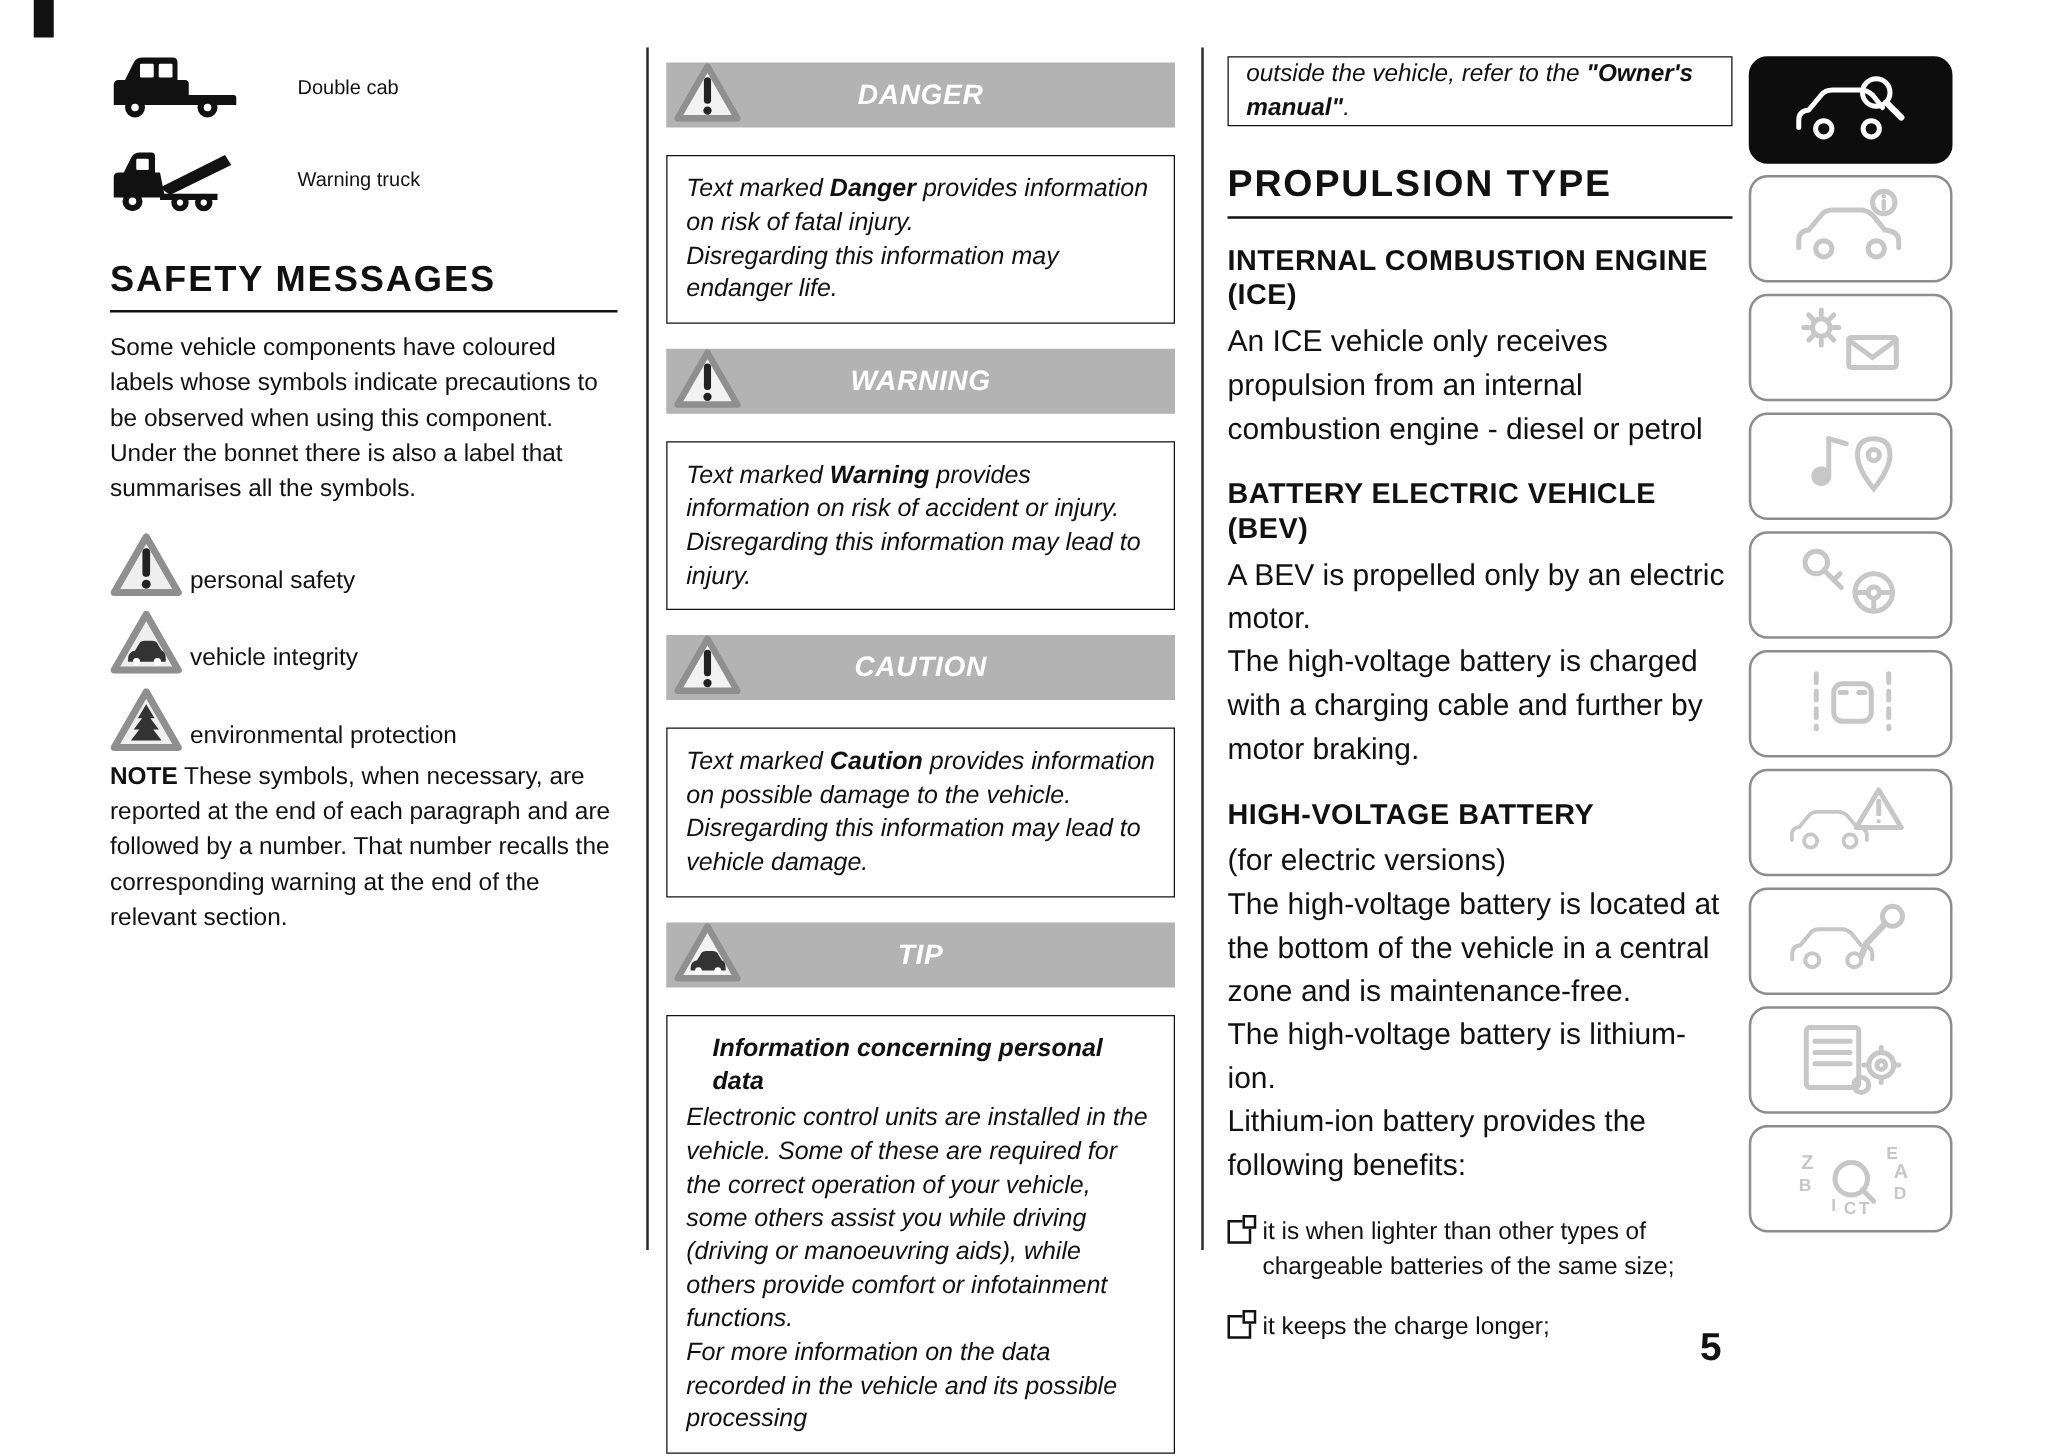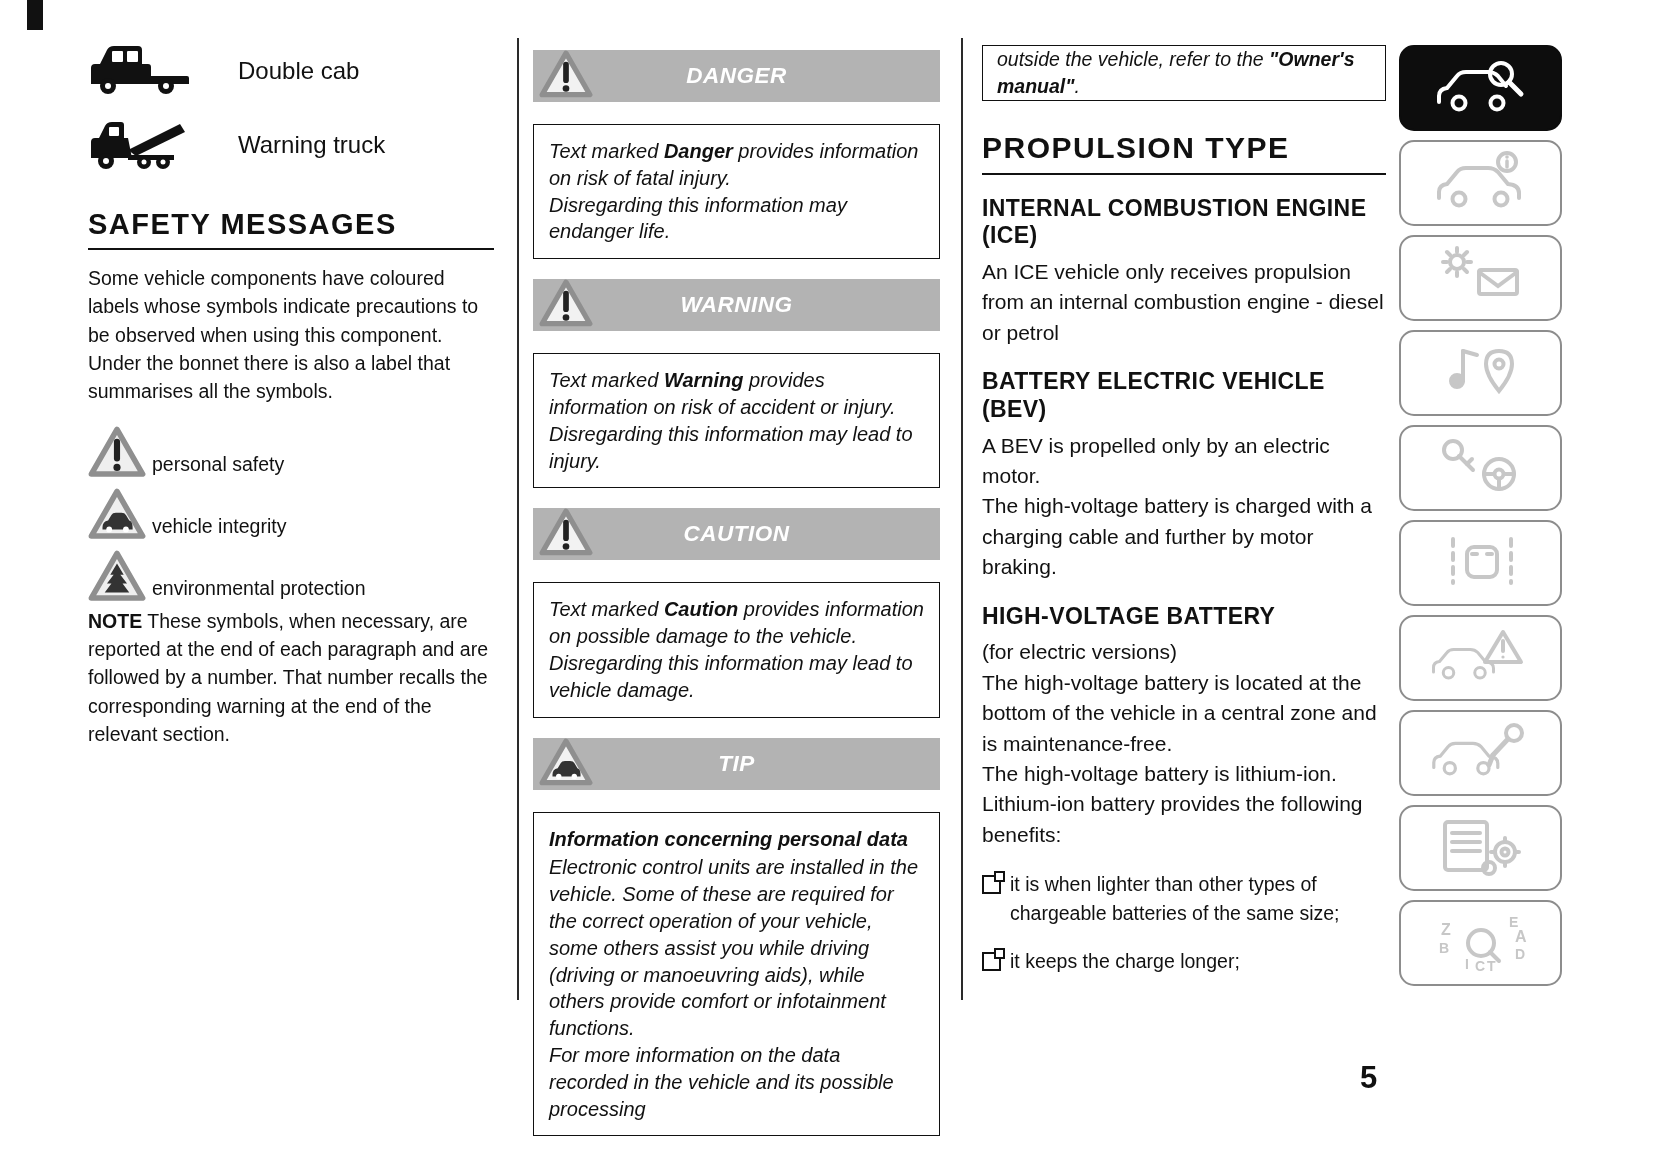--- a/index.html
+++ b/index.html
@@ -11,21 +11,21 @@
   
   .vline{position:absolute;top:38px;height:962px;width:2px;background:#2a2a2a;}
 
   
   .corner-mark{position:absolute;left:27px;top:0;width:16px;height:30px;background:#111;}
 
   
   .col-left{position:absolute;left:88px;top:42px;width:406px;}
   .vt-row{display:flex;align-items:center;margin-bottom:16px;}
   .vt-icon{width:104px;height:58px;flex:0 0 104px;margin-right:46px;}
-  .vt-label{font-size:24px;}
+  .vt-label{font-size:16px;}
   h1.sec{
     font-size:29px;font-weight:bold;letter-spacing:1.5px;margin:34px 0 0 0;
     padding-bottom:7px;border-bottom:2.5px solid #111;
   }
   .intro{font-size:19.5px;line-height:1.45;margin-top:14px;}
   .sym-row{display:flex;align-items:flex-end;margin-top:8px;}
   .sym-icon{width:58px;height:54px;margin-right:6px;flex:0 0 58px;}
   .sym-label{font-size:19.5px;padding-bottom:3px;}
   .note{font-size:19.5px;line-height:1.45;margin-top:4px;}
   .note b{font-weight:bold;}
@@ -37,34 +37,34 @@
     align-items:center;justify-content:center;margin-top:20px;
   }
   .nbar:first-child{margin-top:0;}
   .nbar .bar-icon{position:absolute;left:6px;top:-1px;width:54px;height:54px;}
   .nbar .ttl{color:#fff;font-weight:bold;font-style:italic;font-size:22.5px;letter-spacing:0.5px;}
   .nbox{
     border:1.5px solid #111;margin-top:22px;padding:13px 15px;
     font-style:italic;font-size:20px;line-height:1.34;
   }
   .kw{font-weight:bold;}
-  .tip-heading{font-weight:bold;margin-bottom:2px;}
+  .tip-heading{font-weight:bold;margin-bottom:2px;margin-left:21px;}
 
   
   .col-right{position:absolute;left:982px;top:45px;width:404px;}
   .cont-box{
     border:1.5px solid #111;padding:0 14px;font-style:italic;
     font-size:19.5px;line-height:1.38;
   }
   h1.prop{
     font-size:30px;font-weight:bold;letter-spacing:1.5px;margin:30px 0 0 0;
     padding-bottom:8px;border-bottom:2.5px solid #111;
   }
   h2.sub{font-size:23px;font-weight:bold;letter-spacing:0.4px;margin:20px 0 7px 0;line-height:1.2;}
-  .body-line{font-size:21px;line-height:1.45;}
+  .body-line{font-size:24px;line-height:1.45;}
   .bullet{display:flex;margin-top:20px;font-size:19.5px;line-height:1.45;}
   .bx{
     flex:0 0 15px;width:15px;height:15px;border:2.5px solid #111;margin:5px 9px 0 0;
     position:relative;background:#fff;
   }
   .bx::after{
     content:"";position:absolute;right:-6px;top:-6px;width:7px;height:7px;
     border:2.5px solid #111;background:#fff;
   }
 

